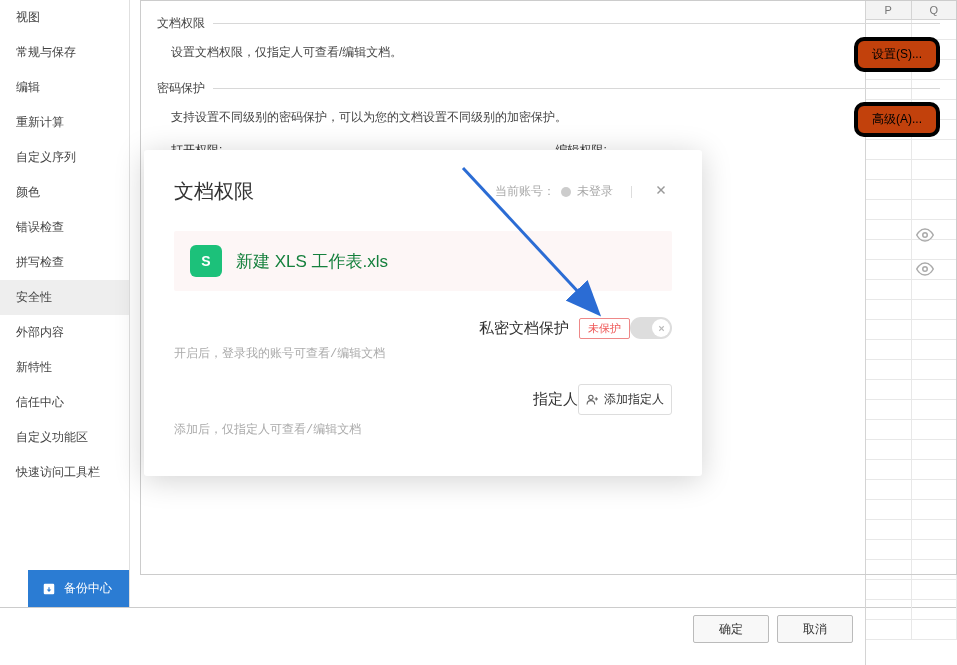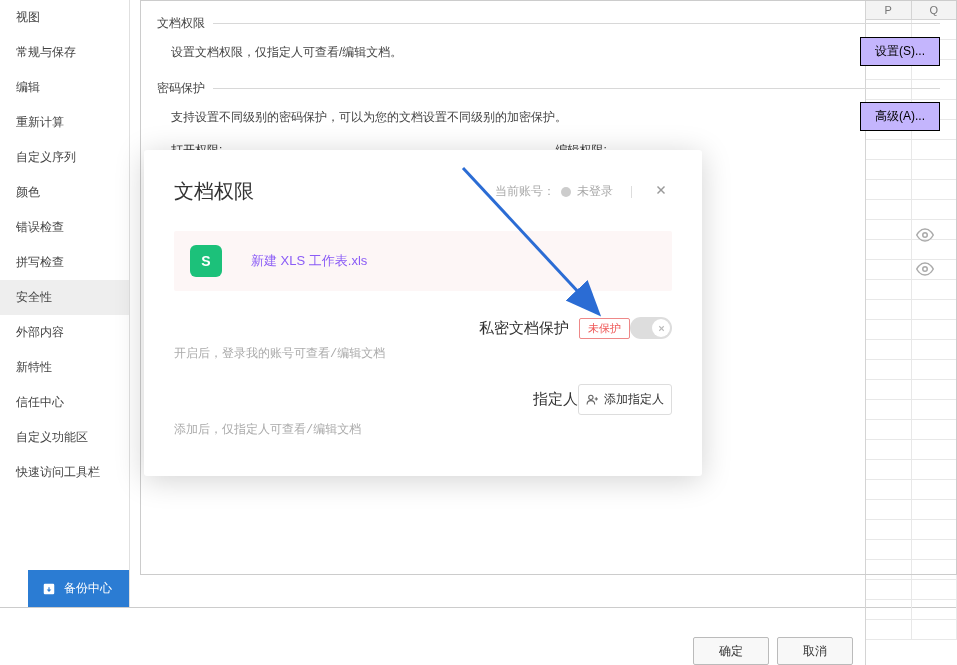--- a/index.html
+++ b/index.html
@@ -78,41 +78,41 @@
     .fieldset-desc {
       padding: 12px 0 0 14px;
       font-size: 12px;
       color: #444;
     }
     .btn-right {
       position: absolute;
       right: 0;
       top: 22px;
       padding: 5px 14px;
-      border: 1px solid #000000;
-      background: #c4b5fd;
-      border-radius: 0;
+      border: 4px solid #000000;
+      background: #c2410c;
+      border-radius: 10px;
       cursor: pointer;
       font-size: 12px;
     }
     .perms-row {
       display: flex;
       padding: 16px 0 0 14px;
       font-size: 12px;
     }
     .perm-col { flex: 1; }
     .eye-icon {
       position: absolute;
       color: #999;
       right: 6px;
     }
     .footer-bar {
       position: absolute;
       right: 8px;
-      bottom: 0;
+      bottom: 22px;
       display: flex;
       gap: 8px;
     }
     .footer-btn {
       width: 76px;
       height: 28px;
       border: 1px solid #bbb;
       background: #f8f8f8;
       border-radius: 2px;
       cursor: pointer;
@@ -204,21 +204,21 @@
       width: 32px; height: 32px;
       background: #1cc17a;
       border-radius: 6px;
       display: flex;
       align-items: center;
       justify-content: center;
       color: #fff;
       font-weight: bold;
       font-size: 14px;
     }
-    .file-name { font-size: 13px; color: #8b5cf6; margin-left: 15px; }
+    .file-name { font-size: 17px; color: #15803d; }
     .section-row {
       display: flex;
       align-items: center;
       justify-content: flex-end;
       margin-bottom: 6px;
     }
     .section-title {
       font-size: 15px;
       color: #333;
       display: flex;

